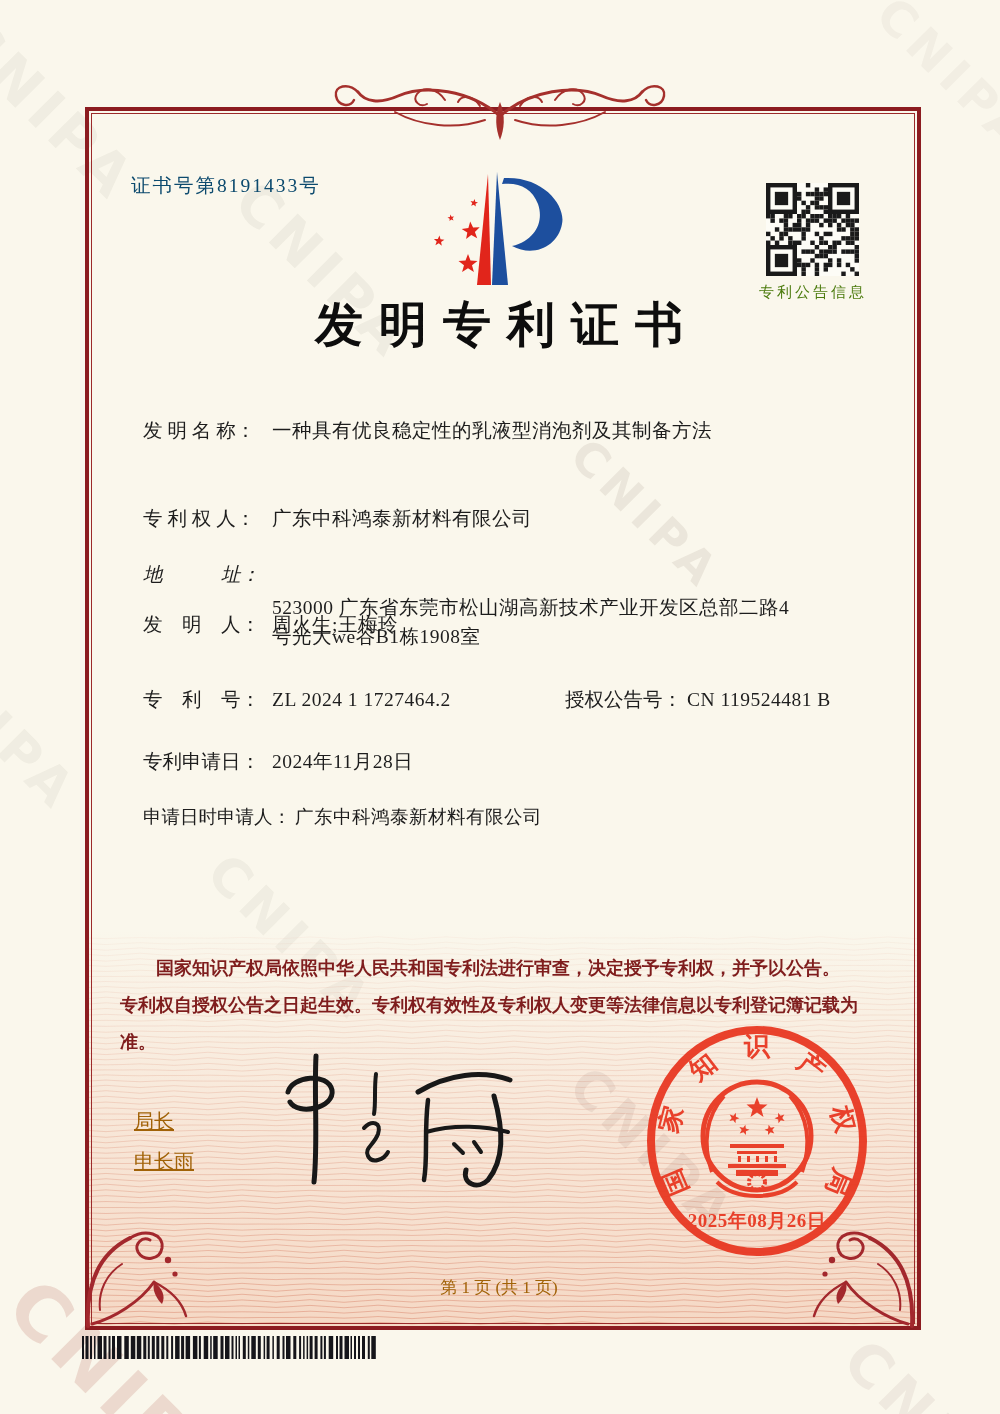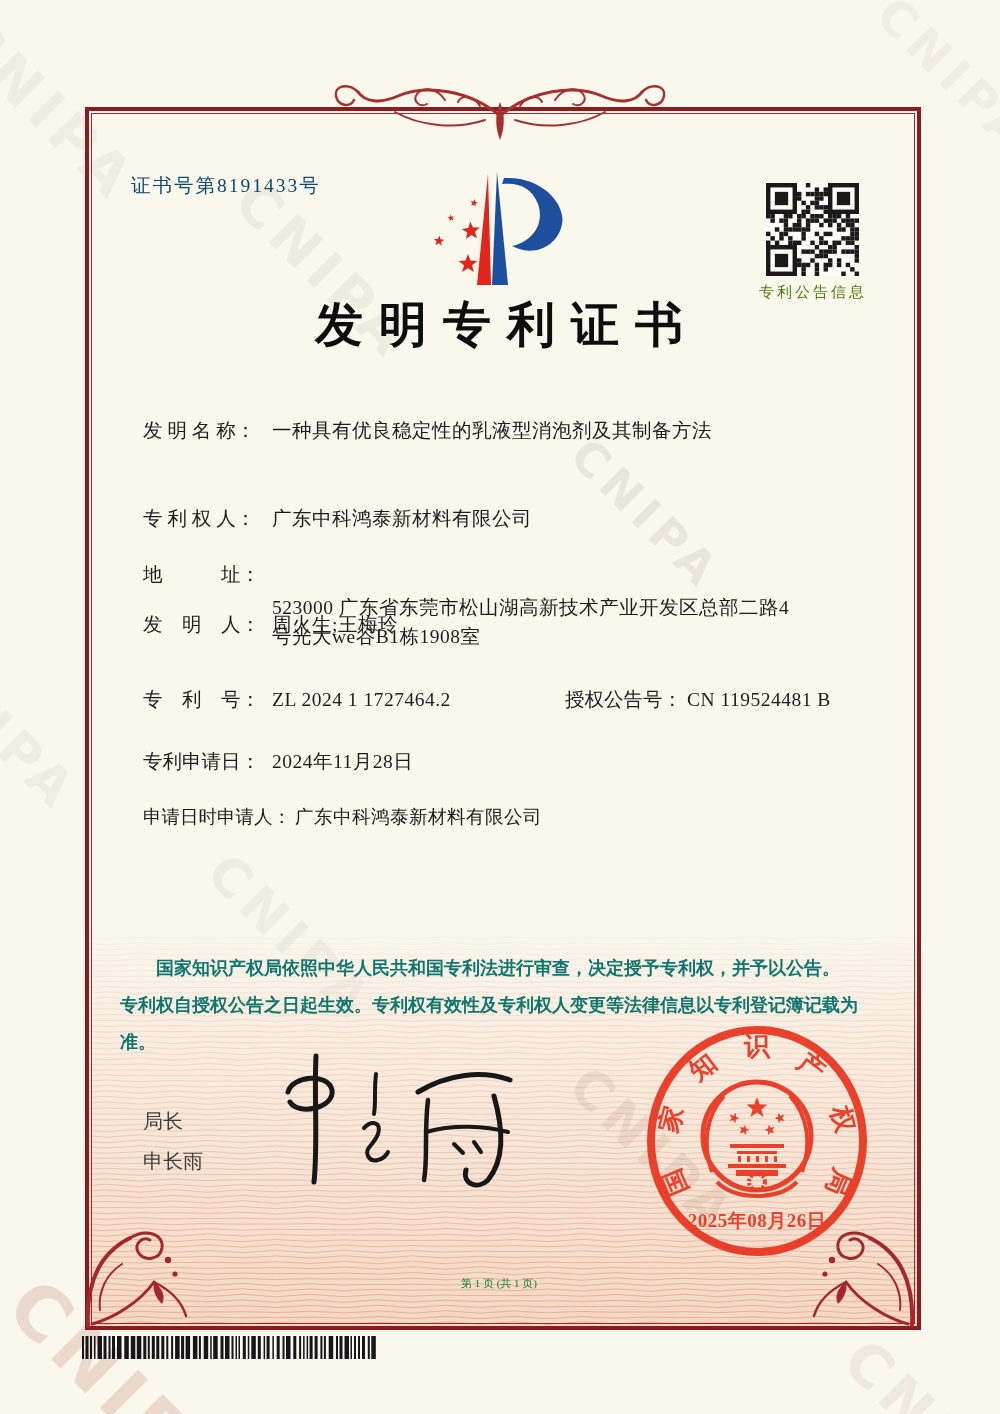--- a/index.html
+++ b/index.html
@@ -24,39 +24,39 @@
               letter-spacing:3px;color:#4d7c0f;}
   .title{position:absolute;left:85px;top:293px;width:828px;text-align:center;font-size:48px;font-weight:bold;
          letter-spacing:16px;text-indent:16px;color:#0d0d0d;}
   
   .row{position:absolute;left:143px;white-space:nowrap;font-size:19.5px;color:#1d1d1d;}
   .row .lab{display:inline-block;min-width:129px;}
   .row .val{letter-spacing:.5px;}
   .row.rcol{left:565px;}
   .row.rcol .lab{min-width:122px;}
   .row.addr{white-space:normal;width:700px;}
-  .row.addr .lab{vertical-align:top;}
+  .row.addr .lab{vertical-align:top;font-style:italic;}
   .row.addr .val{display:inline-block;width:520px;line-height:1.5;vertical-align:top;margin-top:32px;}
   .row.wide{font-size:18.5px;}
   .row.wide .lab{min-width:0;margin-right:4px;}
   
   .statement{position:absolute;left:120px;top:950px;width:764px;font-size:18px;line-height:37px;
-             font-weight:600;color:#0f766e;}
+             font-weight:600;color:#7f1d1d;}
   .statement .l1{padding-left:36px;}
   
-  .sig-label{position:absolute;left:143px;font-family:"Liberation Sans","DejaVu Sans",sans-serif;
-             font-size:20px;font-weight:500;color:#404040;}
+  .sig-label{position:absolute;left:134px;font-family:"Liberation Sans","DejaVu Sans",sans-serif;
+             font-size:20px;font-weight:500;color:#a16207;text-decoration:underline;}
   .sig-svg{position:absolute;left:268px;top:1040px;}
   
   .seal{position:absolute;left:642px;top:1024px;}
   .seal text{font-family:"Liberation Serif","DejaVu Serif",serif;}
   .seal .arc-ch{font-size:26px;font-weight:bold;fill:#e8351f;text-anchor:middle;dominant-baseline:middle;}
   .seal .seal-date{font-size:19px;font-weight:bold;fill:#e8351f;text-anchor:middle;letter-spacing:.5px;}
   
-  .footer{position:absolute;left:85px;top:1276px;width:828px;text-align:center;font-size:11px;color:#15803d;}
+  .footer{position:absolute;left:85px;top:1276px;width:828px;text-align:center;font-size:17px;color:#a16207;}
   .barcode{position:absolute;left:82px;top:1336px;}
   
   .orn{position:absolute;pointer-events:none;}
 </style>
 </head>
 <body>
 
 <div class="page">
 
   <span class="wm" style="left:-12px;top:4px;font-size:58px;color:rgba(60,50,40,.05);">CNIPA</span>

